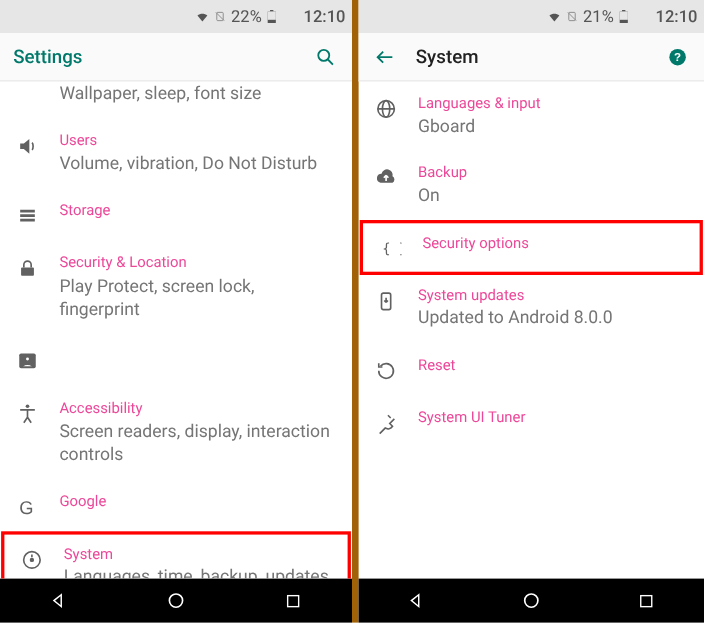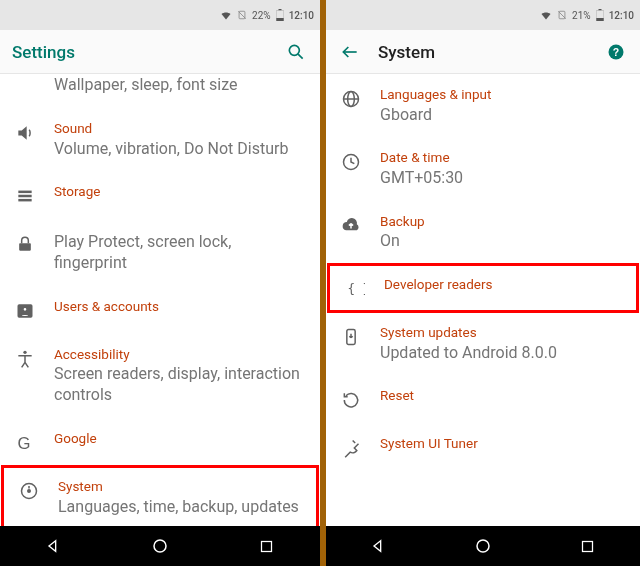--- a/index.html
+++ b/index.html
@@ -24,24 +24,24 @@
   }
   .phone + .phone { border-left: 6px solid #a16207; }
   .statusbar {
     height: 30px;
     background: #e6e6e6;
     display: flex;
     justify-content: flex-end;
     align-items: center;
     gap: 5px;
     padding: 12px 6px;
-    font-size: 10px;
+    font-size: 15px;
     color: #555;
   }
-  .statusbar .clock { font-weight: 500; }
+  .statusbar .clock { font-weight: 500; margin-left: 20px; }
   .appbar {
     height: 44px;
     display: flex;
     align-items: center;
     padding: 0 12px;
     border-bottom: 1px solid #e6e6e6;
     gap: 16px;
     background: #fafafa;
   }
   .appbar .title {
@@ -73,21 +73,21 @@
   .item .item-icon {
     width: 22px; height: 22px;
     flex-shrink: 0;
     color: #616161;
     display: flex; align-items: center; justify-content: center;
     margin-top: 2px;
   }
   .item .text { flex: 1; min-width: 0; }
   .item .label {
     font-size: 13.5px;
-    color: #c2410c;
+    color: #ec4899;
     line-height: 1.3;
   }
   .item .sub {
     font-size: 16px;
     color: #757575;
     line-height: 1.3;
     margin-top: 1px;
   }
   .highlight {
     border: 3px solid #ff0000;
@@ -157,21 +157,21 @@
           </div>
         </div>
         <div class="item">
           <div class="item-icon">
             <svg width="20" height="20" viewBox="0 0 24 24" fill="none" stroke="currentColor" stroke-width="1.8">
               <path d="M4 9v6h4l6 5V4L8 9H4z" fill="currentColor" stroke="none"></path>
               <path d="M17 8c1.5 1.5 1.5 6.5 0 8"></path>
             </svg>
           </div>
           <div class="text">
-            <div class="label">Sound</div>
+            <div class="label">Users</div>
             <div class="sub">Volume, vibration, Do Not Disturb</div>
           </div>
         </div>
         <div class="item">
           <div class="item-icon">
             <svg width="20" height="20" viewBox="0 0 24 24" fill="none" stroke="currentColor" stroke-width="1.8">
               <line x1="4" y1="7" x2="20" y2="7" stroke-width="3"></line>
               <line x1="4" y1="12" x2="20" y2="12" stroke-width="3"></line>
               <line x1="4" y1="17" x2="20" y2="17" stroke-width="3"></line>
             </svg>
@@ -181,33 +181,33 @@
           </div>
         </div>
         <div class="item">
           <div class="item-icon">
             <svg width="20" height="20" viewBox="0 0 24 24" fill="none" stroke="currentColor" stroke-width="1.8">
               <rect x="5" y="11" width="14" height="9" rx="1" fill="currentColor" stroke="none"></rect>
               <path d="M8 11V8a4 4 0 0 1 8 0v3"></path>
             </svg>
           </div>
           <div class="text">
+            <div class="label">Security &amp; Location</div>
             <div class="sub">Play Protect, screen lock, fingerprint</div>
           </div>
         </div>
         <div class="item">
           <div class="item-icon">
             <svg width="20" height="20" viewBox="0 0 24 24" fill="none" stroke="currentColor" stroke-width="1.8">
               <rect x="3" y="4" width="18" height="16" rx="2" fill="currentColor" stroke="none"></rect>
               <circle cx="12" cy="10" r="2.5" fill="#fff"></circle>
               <path d="M7 18c1-3 9-3 10 0" fill="#fff"></path>
             </svg>
           </div>
           <div class="text">
-            <div class="label">Users &amp; accounts</div>
           </div>
         </div>
         <div class="item">
           <div class="item-icon">
             <svg width="20" height="20" viewBox="0 0 24 24" fill="none" stroke="currentColor" stroke-width="1.8">
               <circle cx="12" cy="4" r="2" fill="currentColor" stroke="none"></circle>
               <path d="M4 8h16M12 8v8m0 0l-4 6m4-6l4 6"></path>
             </svg>
           </div>
           <div class="text">
@@ -320,49 +320,37 @@
             </svg>
           </div>
           <div class="text">
             <div class="label">Languages &amp; input</div>
             <div class="sub">Gboard</div>
           </div>
         </div>
         <div class="item">
           <div class="item-icon">
             <svg width="20" height="20" viewBox="0 0 24 24" fill="none" stroke="currentColor" stroke-width="1.8">
-              <circle cx="12" cy="12" r="9"></circle>
-              <polyline points="12 7 12 12 16 14"></polyline>
-            </svg>
-          </div>
-          <div class="text">
-            <div class="label">Date &amp; time</div>
-            <div class="sub">GMT+05:30</div>
-          </div>
-        </div>
-        <div class="item">
-          <div class="item-icon">
-            <svg width="20" height="20" viewBox="0 0 24 24" fill="none" stroke="currentColor" stroke-width="1.8">
               <path d="M6 17a5 5 0 0 1 1-9.9A6 6 0 0 1 19 10a4 4 0 0 1 0 7H6z" fill="currentColor" stroke="none"></path>
               <path d="M12 15V9m0 0l-2.5 2.5M12 9l2.5 2.5" stroke="#fff"></path>
             </svg>
           </div>
           <div class="text">
             <div class="label">Backup</div>
             <div class="sub">On</div>
           </div>
         </div>
         <div class="item highlight">
           <div class="item-icon">
             <svg width="20" height="20" viewBox="0 0 24 24">
               <text x="3" y="17" font-size="15" font-family="monospace" fill="#616161">{ }</text>
             </svg>
           </div>
           <div class="text">
-            <div class="label">Developer readers</div>
+            <div class="label">Security options</div>
           </div>
         </div>
         <div class="item">
           <div class="item-icon">
             <svg width="20" height="20" viewBox="0 0 24 24" fill="none" stroke="currentColor" stroke-width="1.8">
               <rect x="7" y="3" width="10" height="18" rx="2"></rect>
               <path d="M12 8v5m0 0l-2-2m2 2l2-2"></path>
             </svg>
           </div>
           <div class="text">

